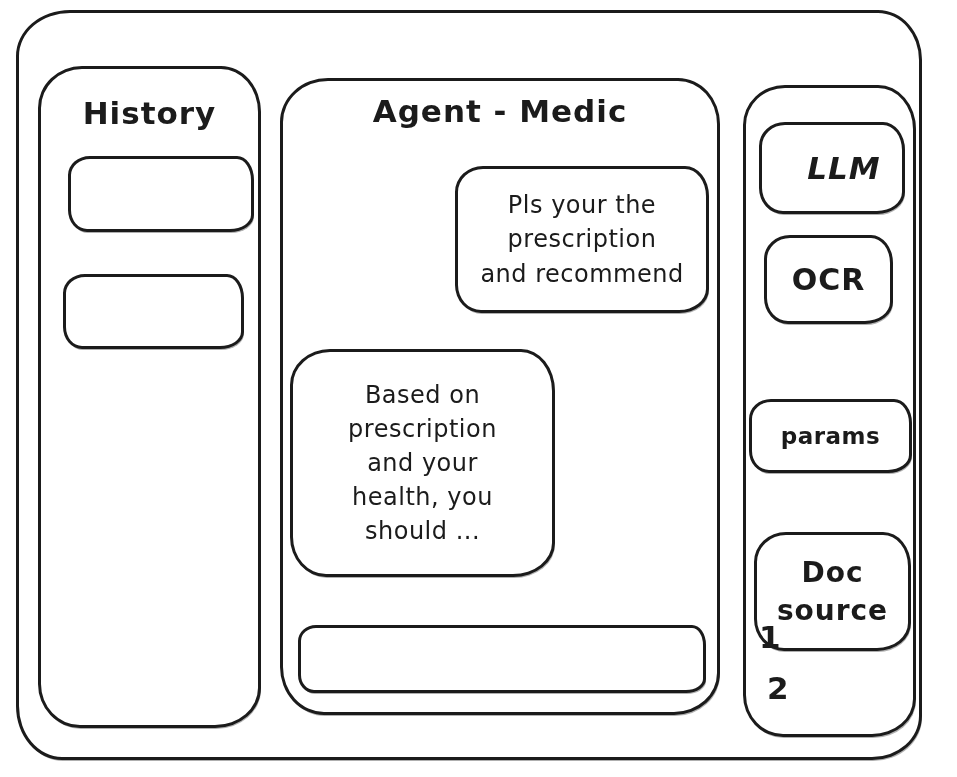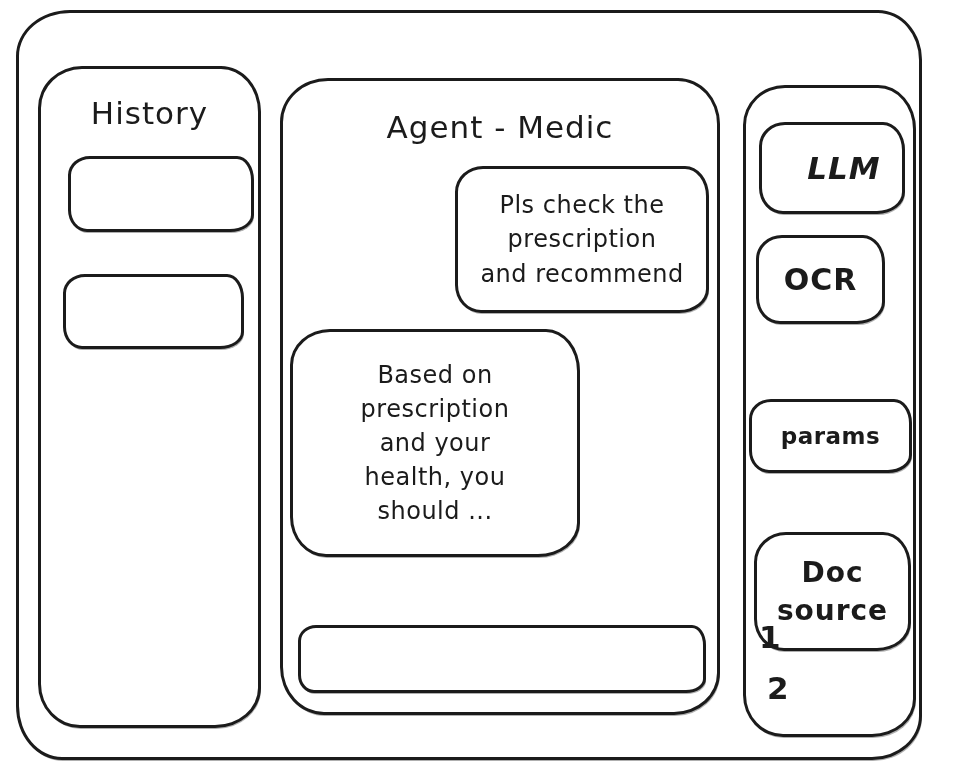--- a/index.html
+++ b/index.html
@@ -24,21 +24,21 @@
     box-shadow: 1px 2px 0 -1px rgba(27,27,27,0.35);
   }
   .frame {
     position: absolute;
     left: 16px; top: 10px;
     width: 906px; height: 750px;
     border-radius: 54px 44px 50px 46px / 46px 50px 44px 54px;
   }
   .panel-title {
     font-size: 31px;
-    font-weight: 400;
+    font-weight: 700;
     text-align: center;
     letter-spacing: 1px;
     white-space: nowrap;
   }
   
   .history {
     position: absolute;
     left: 19px; top: 53px;
     width: 223px; height: 662px;
     border-radius: 44px 40px 46px 42px / 42px 46px 40px 44px;
@@ -51,41 +51,41 @@
   }
   .hist-item.h1 { left: 27px; top: 87px;  width: 186px; height: 76px; }
   .hist-item.h2 { left: 22px; top: 205px; width: 181px; height: 75px; }
   
   .chat {
     position: absolute;
     left: 261px; top: 65px;
     width: 440px; height: 637px;
     border-radius: 48px 42px 46px 44px / 44px 46px 42px 48px;
   }
-  .chat .panel-title { margin-top: 28px; }
+  .chat .panel-title { margin-top: 12px; }
   .bubble {
     position: absolute;
     display: flex;
     align-items: center;
     justify-content: center;
     text-align: center;
     white-space: pre-line;
     font-size: 24px;
     font-weight: 500;
     line-height: 1.42;
     letter-spacing: 0.5px;
   }
   .bubble.user {
     left: 172px; top: 85px;
     width: 254px; height: 147px;
     border-radius: 28px 24px 30px 26px / 26px 30px 24px 28px;
   }
   .bubble.agent {
-    left: 7px; top: 248px;
-    width: 290px; height: 228px;
+    left: 7px; top: 268px;
+    width: 265px; height: 228px;
     border-radius: 40px 34px 42px 36px / 36px 42px 34px 40px;
   }
   .chat-input {
     position: absolute;
     left: 15px; top: 544px;
     width: 408px; height: 68px;
     border-radius: 18px 14px 20px 16px / 16px 20px 14px 18px;
     font-family: inherit;
     font-size: 22px;
     color: #1b1b1b;
@@ -112,21 +112,21 @@
     cursor: pointer;
     padding: 0;
   }
   .tool-btn.llm {
     left: 13px; top: 34px; width: 146px; height: 92px;
     font-size: 31px; font-style: italic;
     border-radius: 26px 22px 28px 24px / 24px 28px 22px 26px;
     padding-left: 24px;
   }
   .tool-btn.ocr {
-    left: 10px; top: 147px; width: 129px; height: 89px;
+    left: 18px; top: 147px; width: 129px; height: 89px;
     font-size: 30px;
     border-radius: 26px 22px 28px 24px / 24px 28px 22px 26px;
   }
   .tool-btn.params {
     left: 3px; top: 311px; width: 163px; height: 74px;
     font-size: 23px; letter-spacing: 0.5px;
     border-radius: 22px 18px 24px 20px / 20px 24px 18px 22px;
   }
   .tool-btn.doc {
     left: 8px; top: 424px; width: 157px; height: 119px;
@@ -150,21 +150,21 @@
   <div class="frame sk">
 
     <aside class="history sk">
       <div class="panel-title">History</div>
       <div class="hist-item h1 sk"></div>
       <div class="hist-item h2 sk"></div>
     </aside>
 
     <main class="chat sk">
       <div class="panel-title">Agent - Medic</div>
-      <div class="bubble user sk">Pls check the
+      <div class="bubble user sk">Pls your the
 prescription
 and recommend</div>
       <div class="bubble agent sk">Based on
 prescription
 and your
 health, you
 should ...</div>
       <input class="chat-input sk" type="text" placeholder="" style="">
     </main>
 

